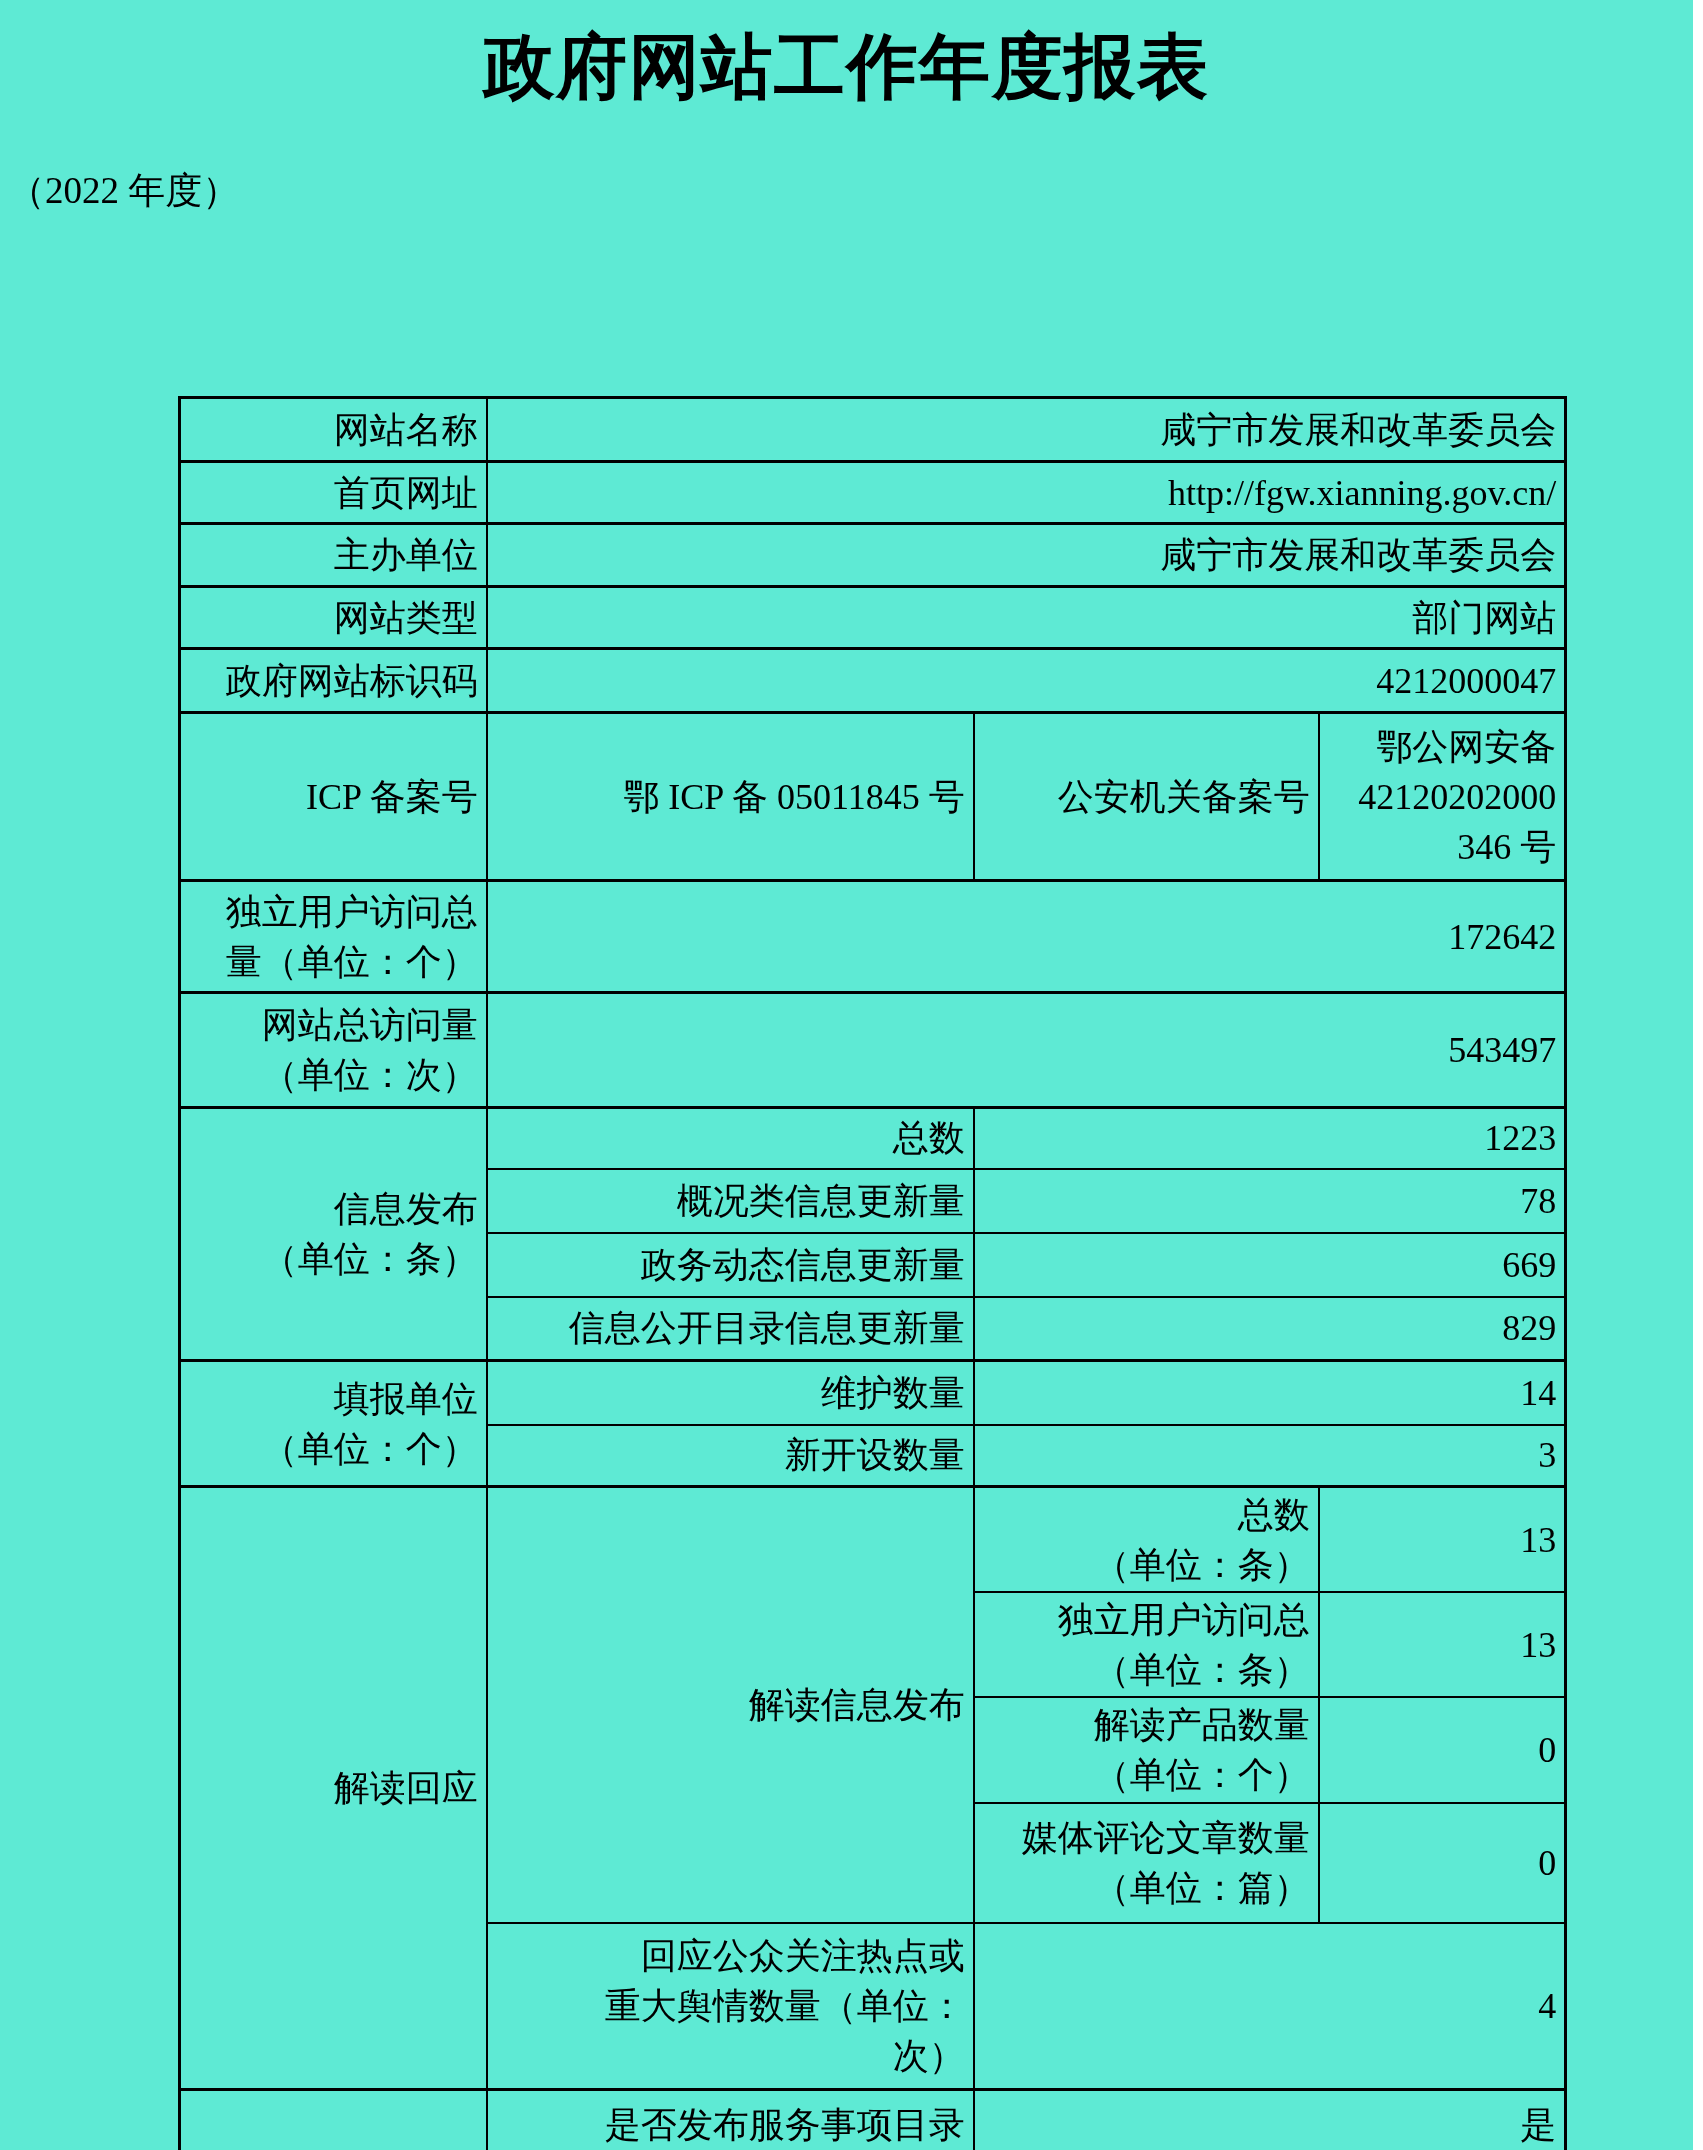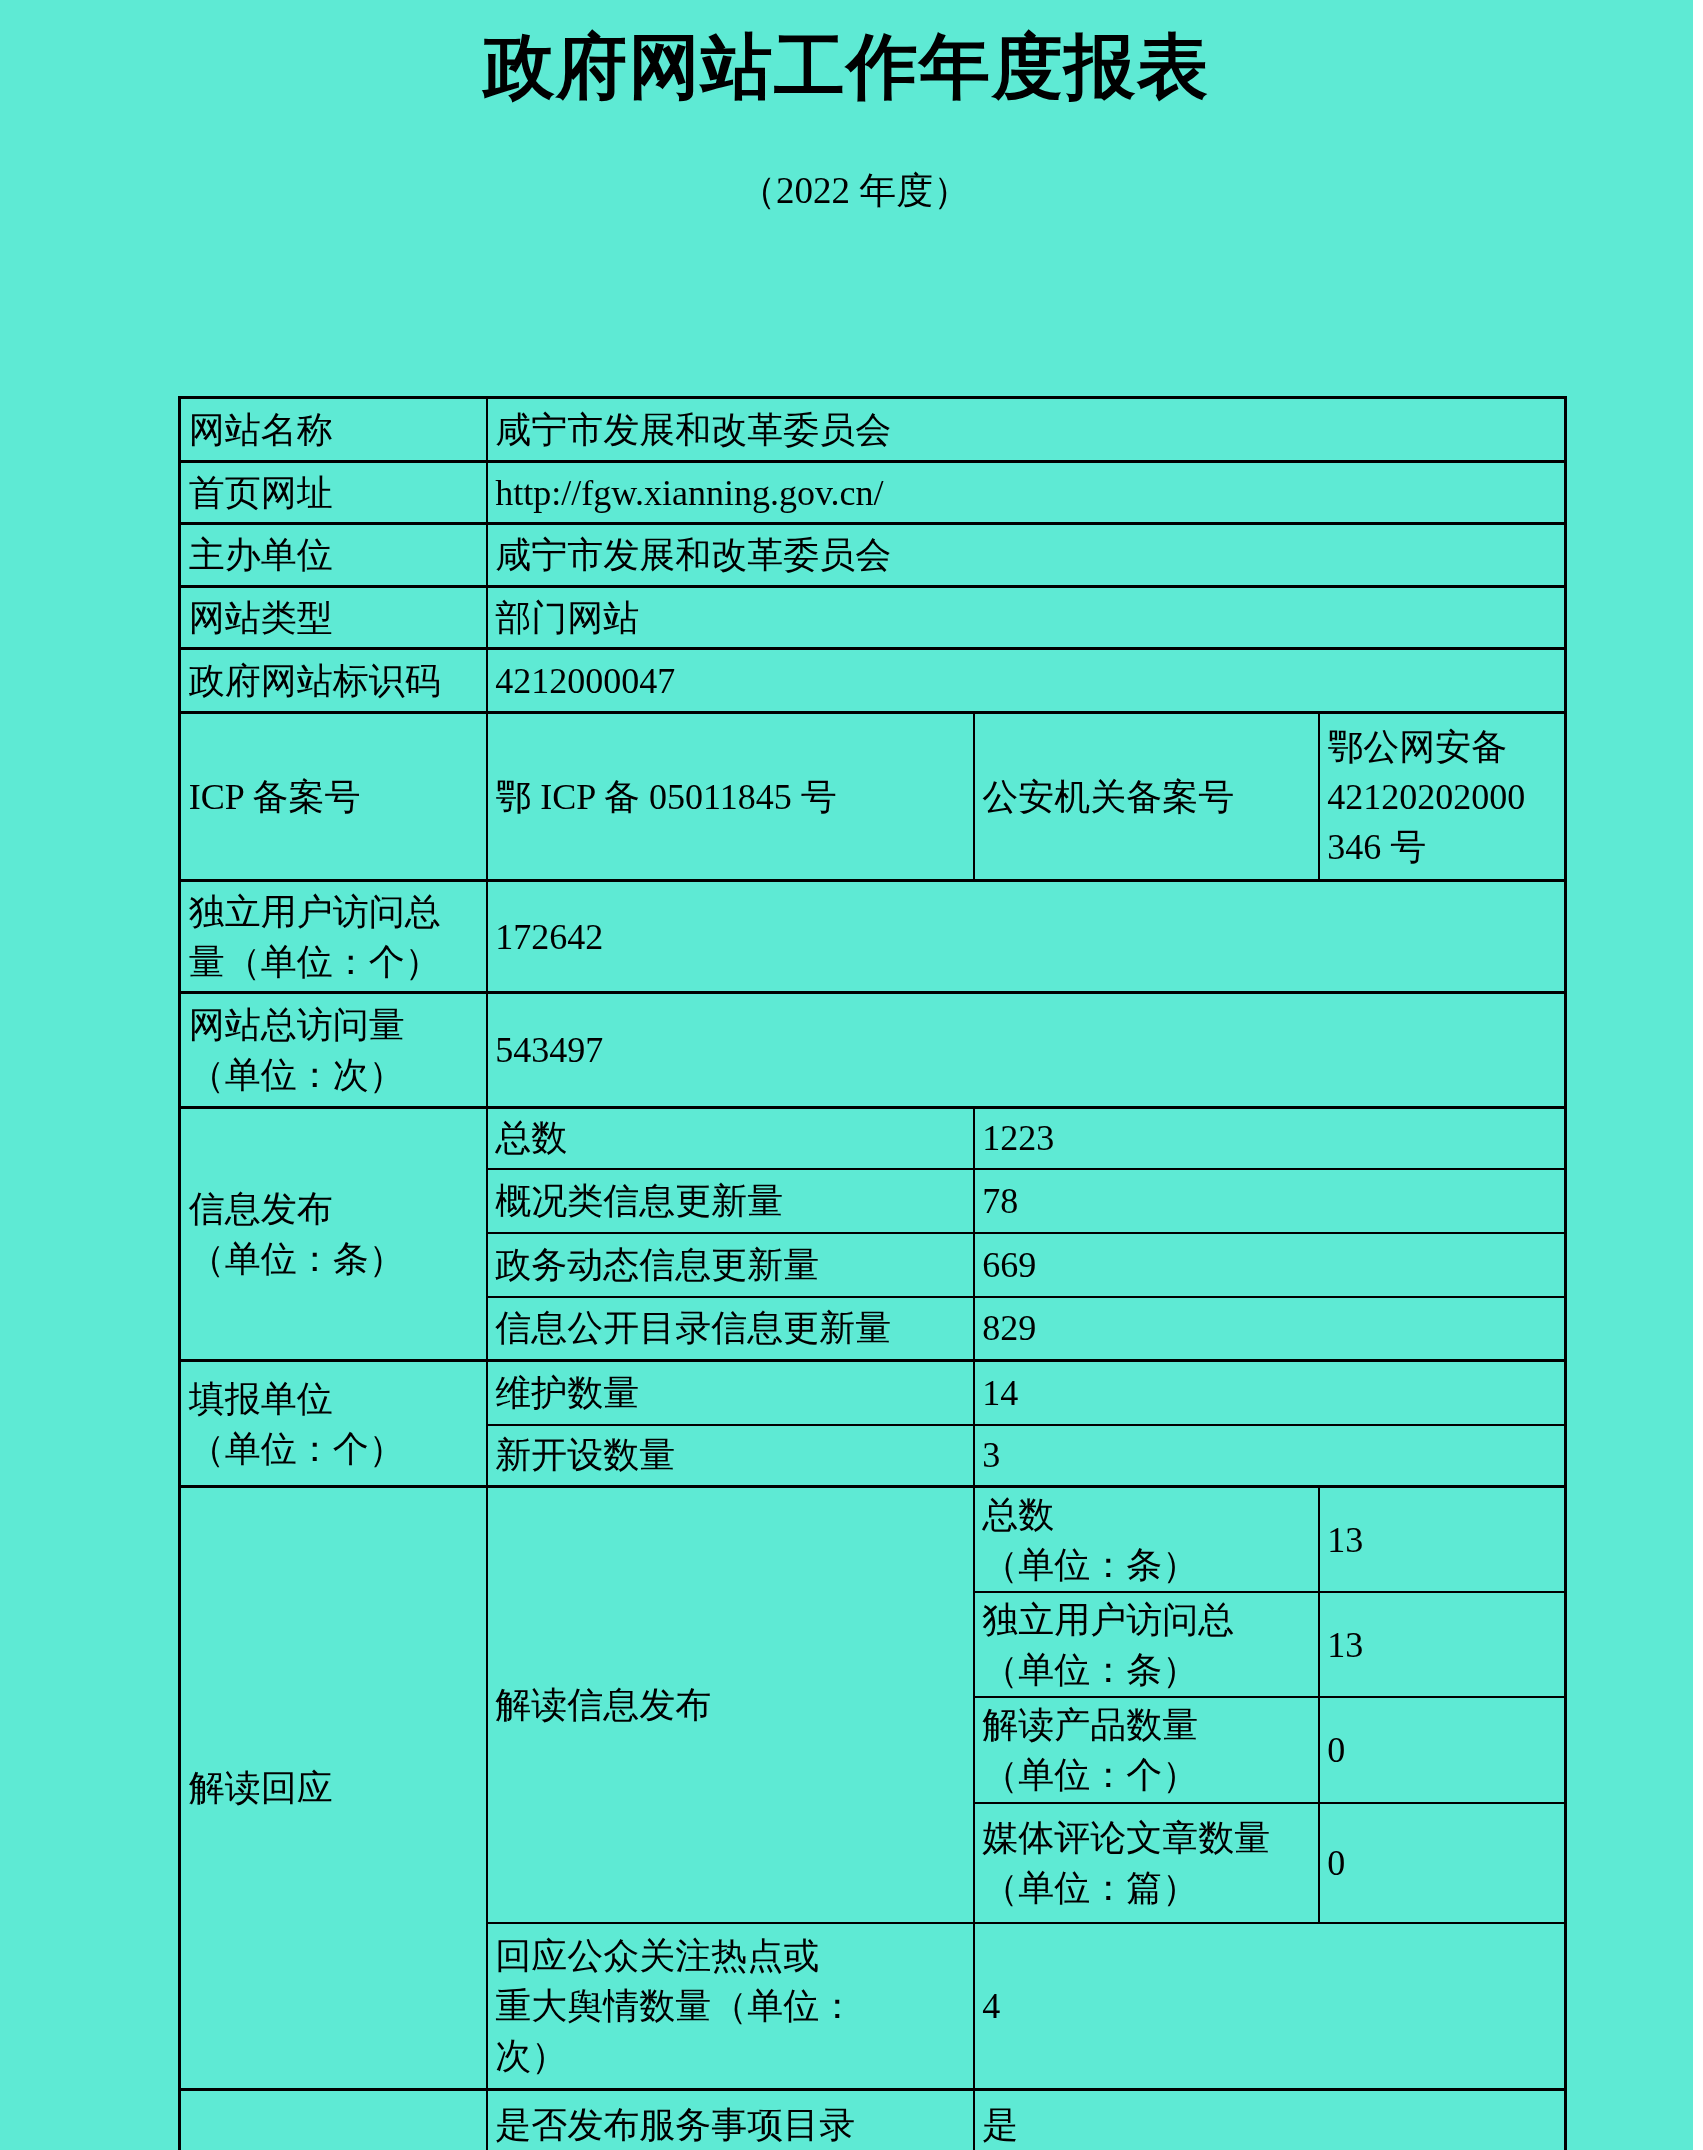--- a/index.html
+++ b/index.html
@@ -1,27 +1,27 @@
 <!DOCTYPE html>
 <html style="font-size:12.4px"><head>
 <meta charset="utf-8">
 <style>
   html,body{margin:0;padding:0;background:#fff;}
   .page{position:relative;width:1693px;height:2151px;background:#5eead4;overflow:hidden;
         color:#000;font-family:"Liberation Serif","DejaVu Serif",serif;}
   .title{position:absolute;top:26px;left:0;right:0;text-align:center;
          font-family:"Liberation Sans","DejaVu Sans",sans-serif;
          font-weight:bold;font-size:71px;line-height:1.15;letter-spacing:1.6px;}
-  .subtitle{position:absolute;top:169px;left:16px;right:0;text-align:center;
+  .subtitle{position:absolute;top:169px;left:8px;right:0;
             font-size:37px;line-height:1.2;}
   .unit{position:absolute;left:178px;top:334px;font-size:36px;font-weight:bold;line-height:1.3;}
   table.report{position:absolute;left:178px;top:396px;width:1386px;
                border-collapse:collapse;table-layout:fixed;
                font-size:36px;border:3.1px solid #000;}
-  td{border:2.3px solid #000;text-align:left;vertical-align:middle;
+  td{border:2.3px solid #000;text-align:right;vertical-align:middle;
      padding:1.6px 7.8px;line-height:50px;white-space:pre-line;overflow:hidden;
      word-break:break-word;}
   td.gb{border-bottom-width:3.1px;}
   td.num{word-break:break-all;}
   tr.h79{height:61px}tr.h80{height:62px}tr.h81{height:63px}tr.h82{height:64px}
   tr.h90{height:70px}tr.h128{height:99px}tr.h130{height:101px}tr.h145{height:112px}
   tr.h148{height:115px}tr.h155{height:120px}tr.h215{height:167px}tr.h217{height:168px}
 </style>
 </head>
 <body>

